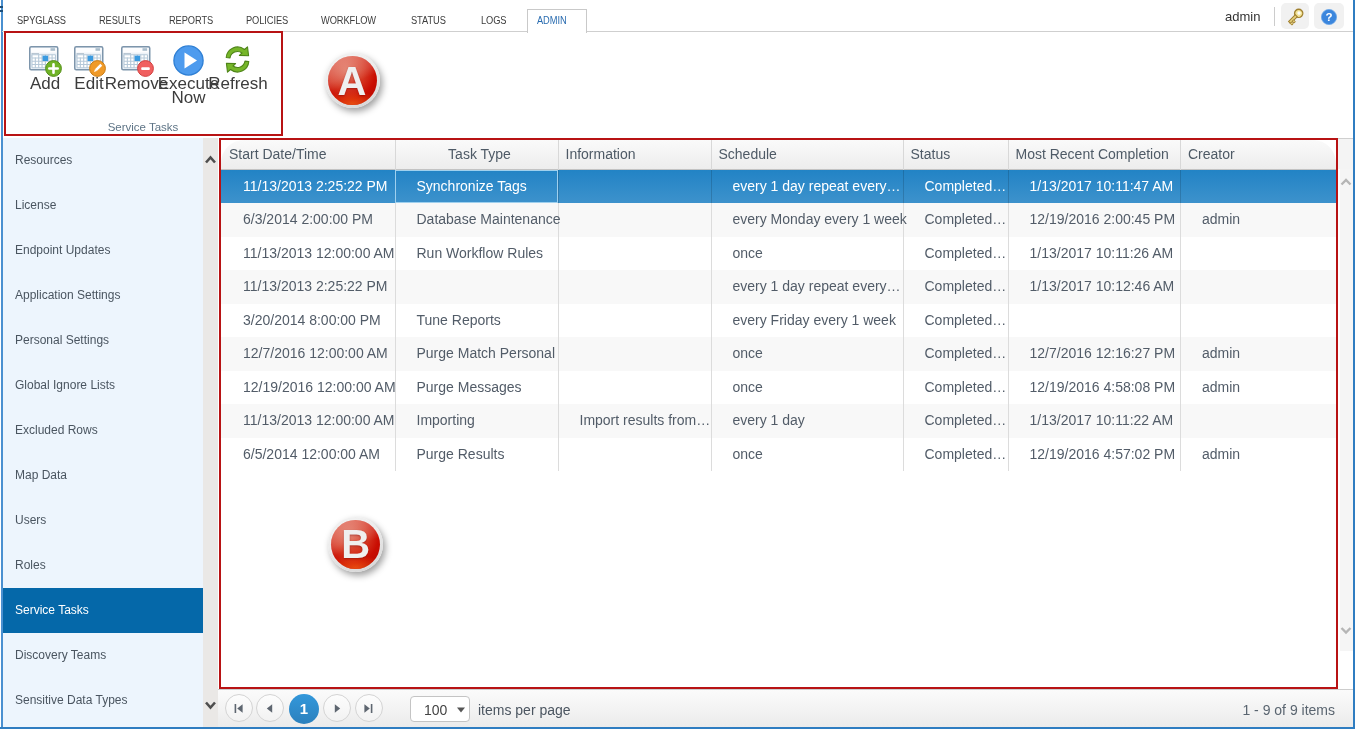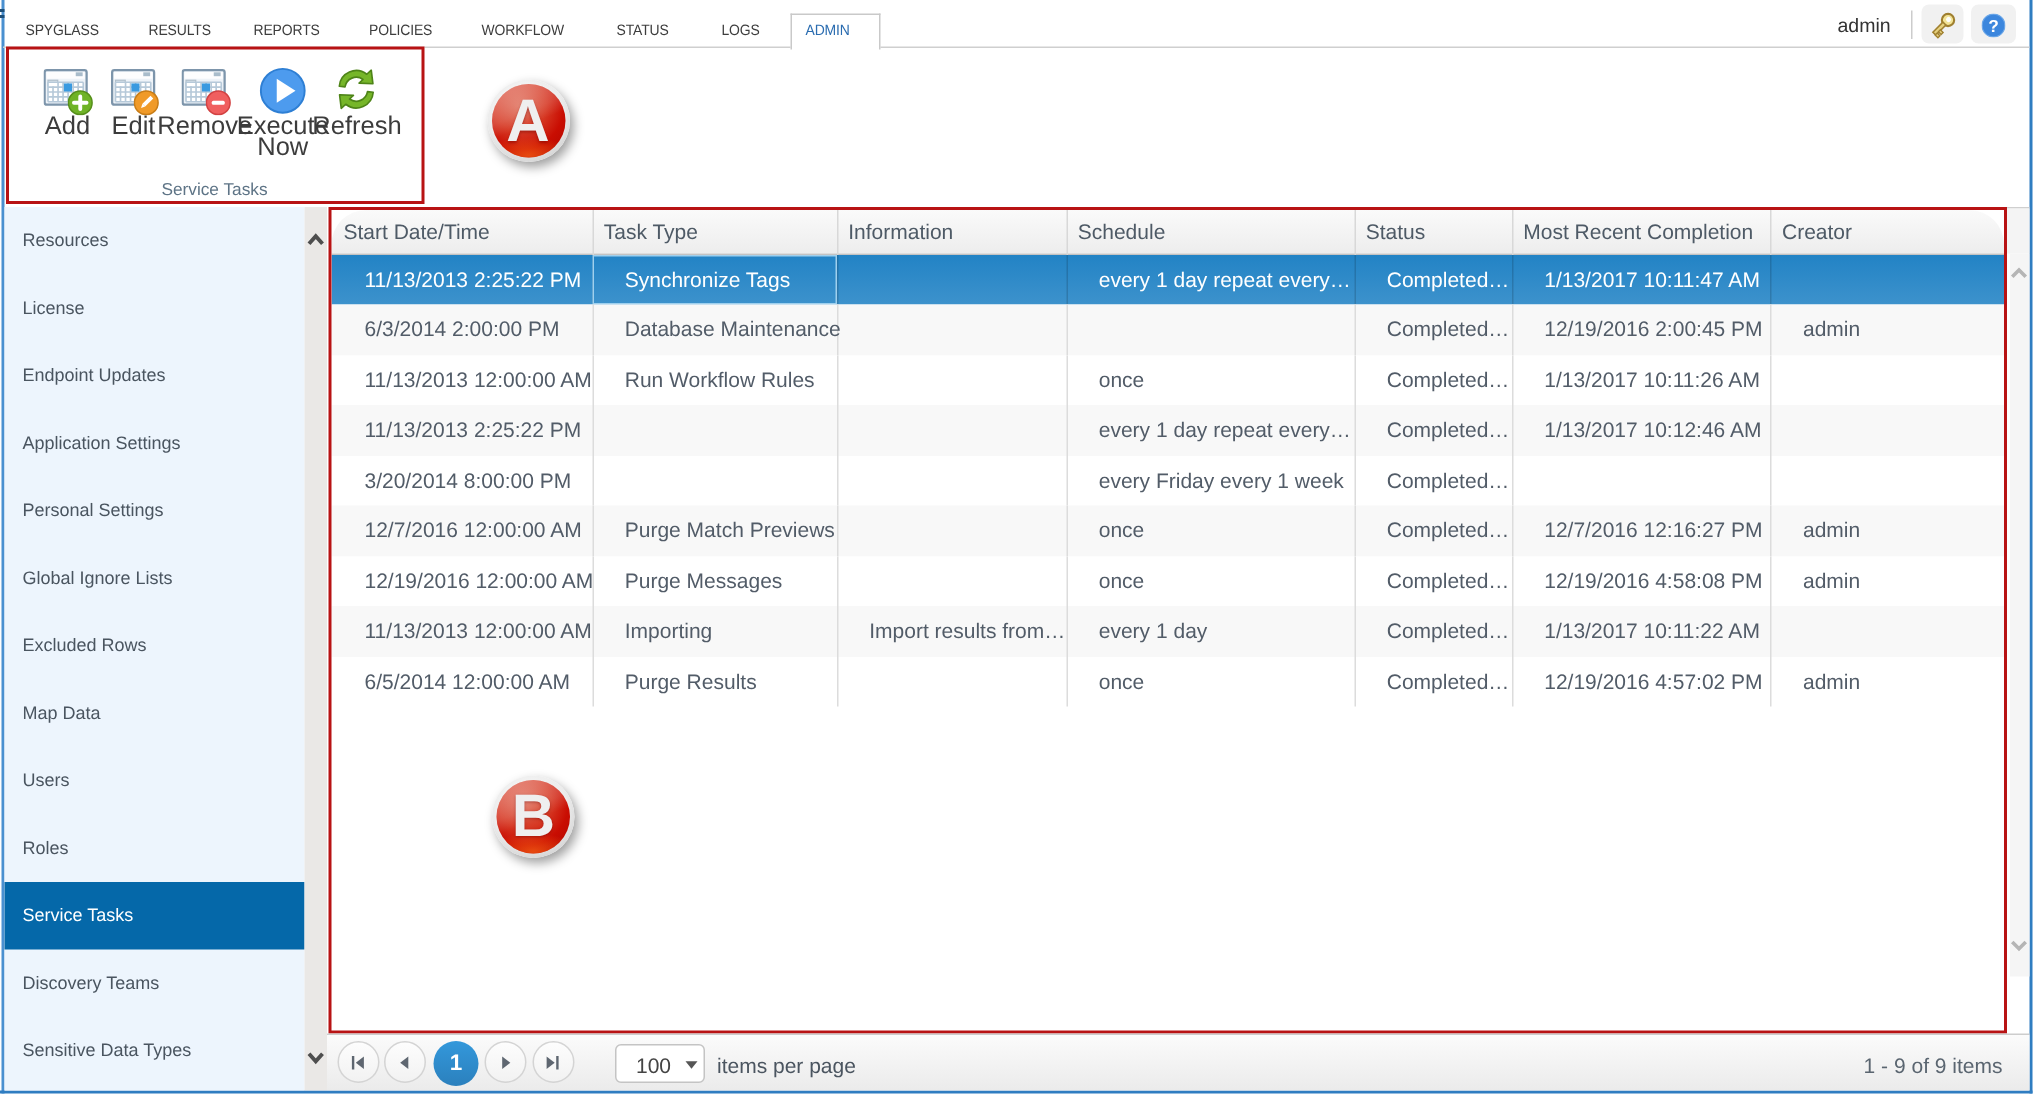--- a/index.html
+++ b/index.html
@@ -160,21 +160,21 @@
 <div class="abs" style="left:1339.5px;top:168.5px;width:13px;height:482.5px;background:#f5f5f5;"></div>
 <svg class="abs" style="left:1339.5px;top:176.5px;" width="12" height="11" viewBox="0 0 12 11">
 <path d="M1.5 7.5 L6 3 L10.5 7.5" fill="none" stroke="#b5b5b5" stroke-width="2.4"></path>
   </svg>
 <svg class="abs" style="left:1339.5px;top:625px;" width="12" height="11" viewBox="0 0 12 11">
 <path d="M1.5 3 L6 7.5 L10.5 3" fill="none" stroke="#b5b5b5" stroke-width="2.4"></path>
   </svg>
 <div class="abs" style="left:221px;top:139.5px;width:1115px;height:547px;background:#fff;overflow:hidden;border-radius:23px;">
 <div class="abs" style="left:0;top:0;width:1115px;height:30px;background:linear-gradient(#fafafa,#ededed);border-bottom:1px solid #c3c3c3;box-sizing:border-box;"></div>
 <div class="hcell" style="left:0px;width:164.5px;">Start Date/Time</div>
-<div class="hcell" style="left:173.5px;width:154px;">Task Type</div>
+<div class="hcell" style="left:173.5px;width:154px;text-align:center;">Task Type</div>
 <div class="hcell" style="left:336.5px;width:144px;">Information</div>
 <div class="hcell" style="left:489.5px;width:183px;">Schedule</div>
 <div class="hcell" style="left:681.5px;width:96px;">Status</div>
 <div class="hcell" style="left:786.5px;width:163.5px;">Most Recent Completion</div>
 <div class="hcell" style="left:959px;width:147px;">Creator</div>
 <div class="vsep" style="left:173.5px;height:30px;background:#d8d8d8;"></div>
 <div class="vsep" style="left:336.5px;height:30px;background:#d8d8d8;"></div>
 <div class="vsep" style="left:489.5px;height:30px;background:#d8d8d8;"></div>
 <div class="vsep" style="left:681.5px;height:30px;background:#d8d8d8;"></div>
 <div class="vsep" style="left:786.5px;height:30px;background:#d8d8d8;"></div>
@@ -195,20 +195,21 @@
 </div>
 <div class="abs" style="left:0;top:63.5px;width:1115px;height:33.5px;background:#f8f8f8;">
 <div class="vsep" style="left:173.5px;height:33.5px;background:#dcdcdc;"></div>
 <div class="vsep" style="left:336.5px;height:33.5px;background:#dcdcdc;"></div>
 <div class="vsep" style="left:489.5px;height:33.5px;background:#dcdcdc;"></div>
 <div class="vsep" style="left:681.5px;height:33.5px;background:#dcdcdc;"></div>
 <div class="vsep" style="left:786.5px;height:33.5px;background:#dcdcdc;"></div>
 <div class="vsep" style="left:959px;height:33.5px;background:#dcdcdc;"></div>
 <div class="cell" style="left:0px;width:164.5px;color:#525c68;">6/3/2014 2:00:00 PM</div>
 <div class="cell" style="left:173.5px;width:154px;color:#525c68;">Database Maintenance</div>
+<div class="cell" style="left:489.5px;width:183px;color:#525c68;">every Monday every 1 week</div>
 <div class="cell" style="left:681.5px;width:96px;color:#525c68;">Completed…</div>
 <div class="cell" style="left:786.5px;width:163.5px;color:#525c68;">12/19/2016 2:00:45 PM</div>
 <div class="cell" style="left:959px;width:147px;color:#525c68;">admin</div>
 </div>
 <div class="abs" style="left:0;top:97px;width:1115px;height:33.5px;background:#fff;">
 <div class="vsep" style="left:173.5px;height:33.5px;background:#dcdcdc;"></div>
 <div class="vsep" style="left:336.5px;height:33.5px;background:#dcdcdc;"></div>
 <div class="vsep" style="left:489.5px;height:33.5px;background:#dcdcdc;"></div>
 <div class="vsep" style="left:681.5px;height:33.5px;background:#dcdcdc;"></div>
 <div class="vsep" style="left:786.5px;height:33.5px;background:#dcdcdc;"></div>
@@ -232,32 +233,33 @@
 <div class="cell" style="left:786.5px;width:163.5px;color:#525c68;">1/13/2017 10:12:46 AM</div>
 </div>
 <div class="abs" style="left:0;top:164px;width:1115px;height:33.5px;background:#fff;">
 <div class="vsep" style="left:173.5px;height:33.5px;background:#dcdcdc;"></div>
 <div class="vsep" style="left:336.5px;height:33.5px;background:#dcdcdc;"></div>
 <div class="vsep" style="left:489.5px;height:33.5px;background:#dcdcdc;"></div>
 <div class="vsep" style="left:681.5px;height:33.5px;background:#dcdcdc;"></div>
 <div class="vsep" style="left:786.5px;height:33.5px;background:#dcdcdc;"></div>
 <div class="vsep" style="left:959px;height:33.5px;background:#dcdcdc;"></div>
 <div class="cell" style="left:0px;width:164.5px;color:#525c68;">3/20/2014 8:00:00 PM</div>
+<div class="cell" style="left:173.5px;width:154px;color:#525c68;">Tune Reports</div>
 <div class="cell" style="left:489.5px;width:183px;color:#525c68;">every Friday every 1 week</div>
 <div class="cell" style="left:681.5px;width:96px;color:#525c68;">Completed…</div>
 </div>
 <div class="abs" style="left:0;top:197.5px;width:1115px;height:33.5px;background:#f8f8f8;">
 <div class="vsep" style="left:173.5px;height:33.5px;background:#dcdcdc;"></div>
 <div class="vsep" style="left:336.5px;height:33.5px;background:#dcdcdc;"></div>
 <div class="vsep" style="left:489.5px;height:33.5px;background:#dcdcdc;"></div>
 <div class="vsep" style="left:681.5px;height:33.5px;background:#dcdcdc;"></div>
 <div class="vsep" style="left:786.5px;height:33.5px;background:#dcdcdc;"></div>
 <div class="vsep" style="left:959px;height:33.5px;background:#dcdcdc;"></div>
 <div class="cell" style="left:0px;width:164.5px;color:#525c68;">12/7/2016 12:00:00 AM</div>
-<div class="cell" style="left:173.5px;width:154px;color:#525c68;">Purge Match Previews</div>
+<div class="cell" style="left:173.5px;width:154px;color:#525c68;">Purge Match Personal</div>
 <div class="cell" style="left:489.5px;width:183px;color:#525c68;">once</div>
 <div class="cell" style="left:681.5px;width:96px;color:#525c68;">Completed…</div>
 <div class="cell" style="left:786.5px;width:163.5px;color:#525c68;">12/7/2016 12:16:27 PM</div>
 <div class="cell" style="left:959px;width:147px;color:#525c68;">admin</div>
 </div>
 <div class="abs" style="left:0;top:231px;width:1115px;height:33.5px;background:#fff;">
 <div class="vsep" style="left:173.5px;height:33.5px;background:#dcdcdc;"></div>
 <div class="vsep" style="left:336.5px;height:33.5px;background:#dcdcdc;"></div>
 <div class="vsep" style="left:489.5px;height:33.5px;background:#dcdcdc;"></div>
 <div class="vsep" style="left:681.5px;height:33.5px;background:#dcdcdc;"></div>

